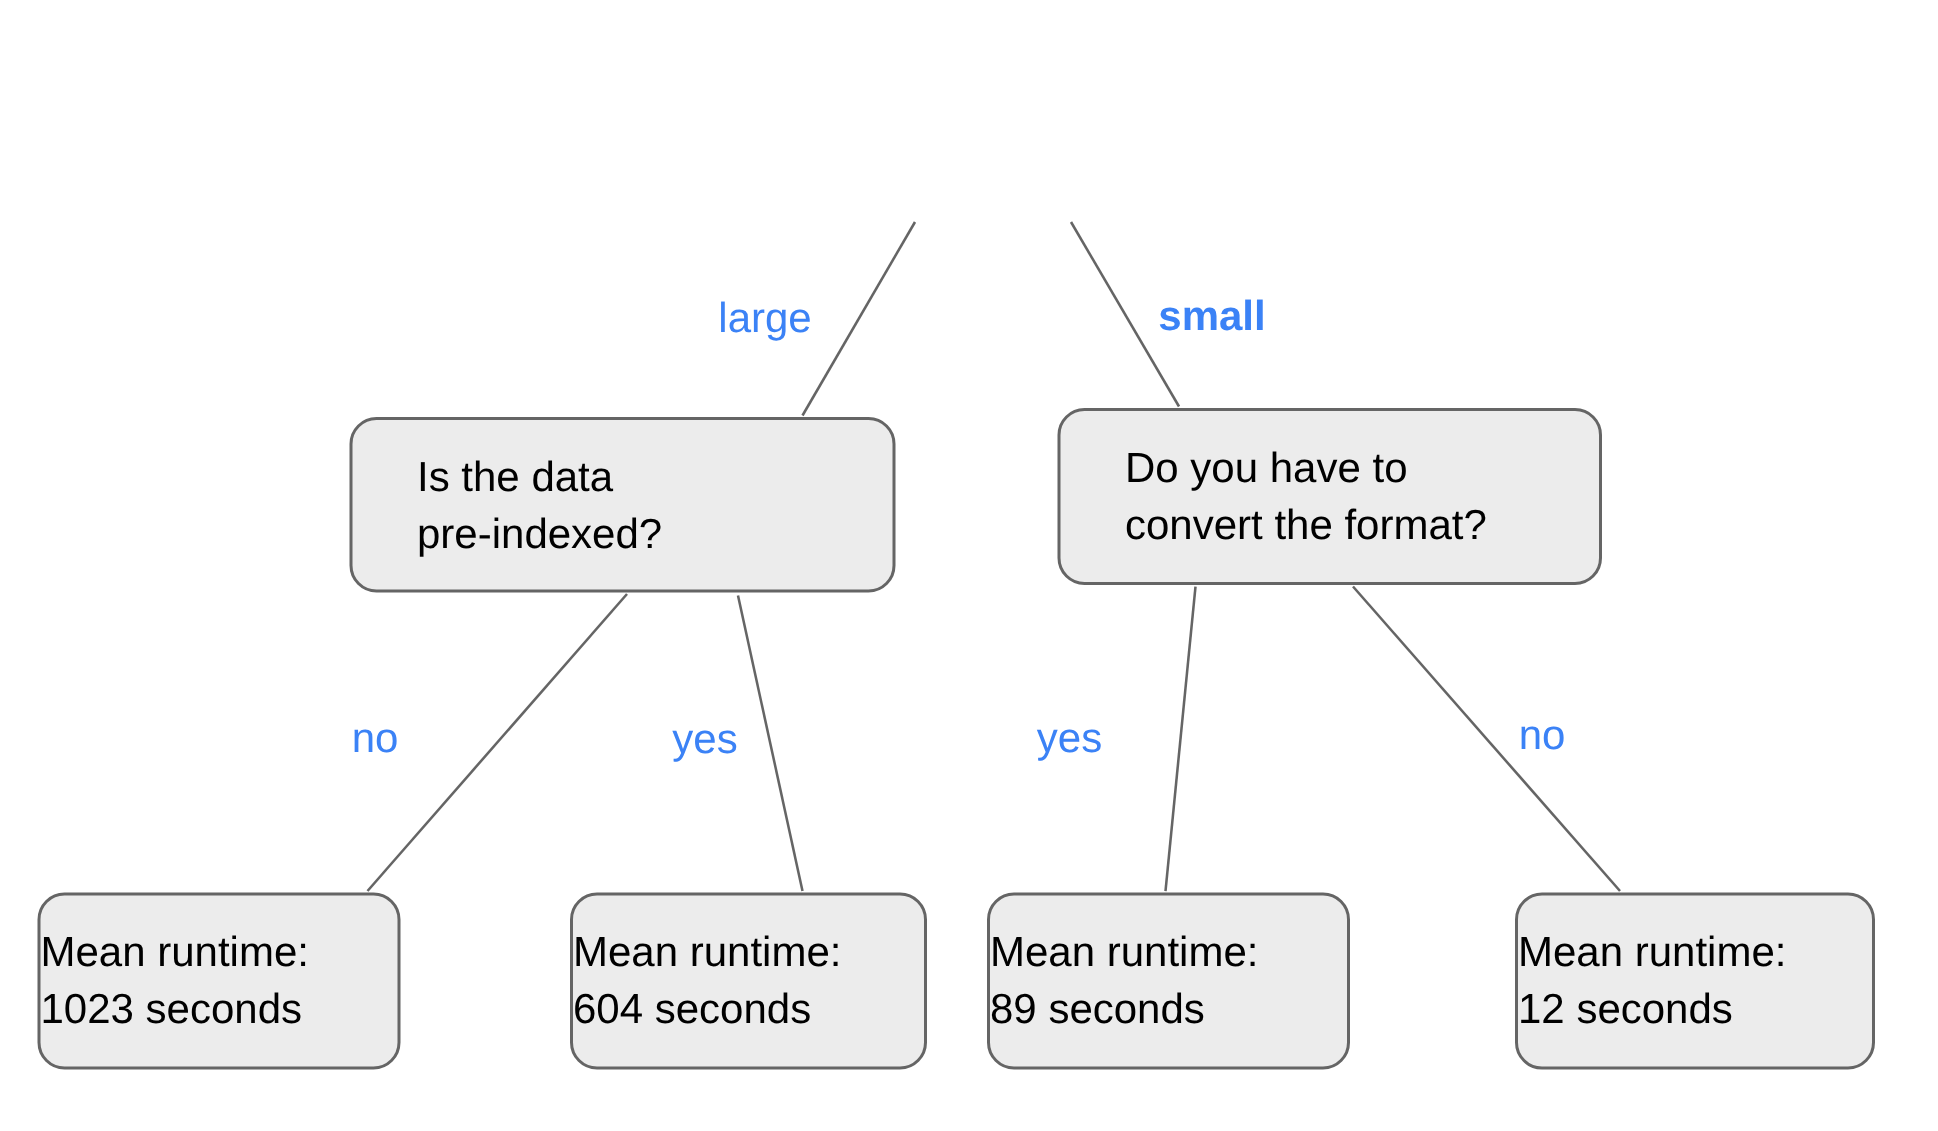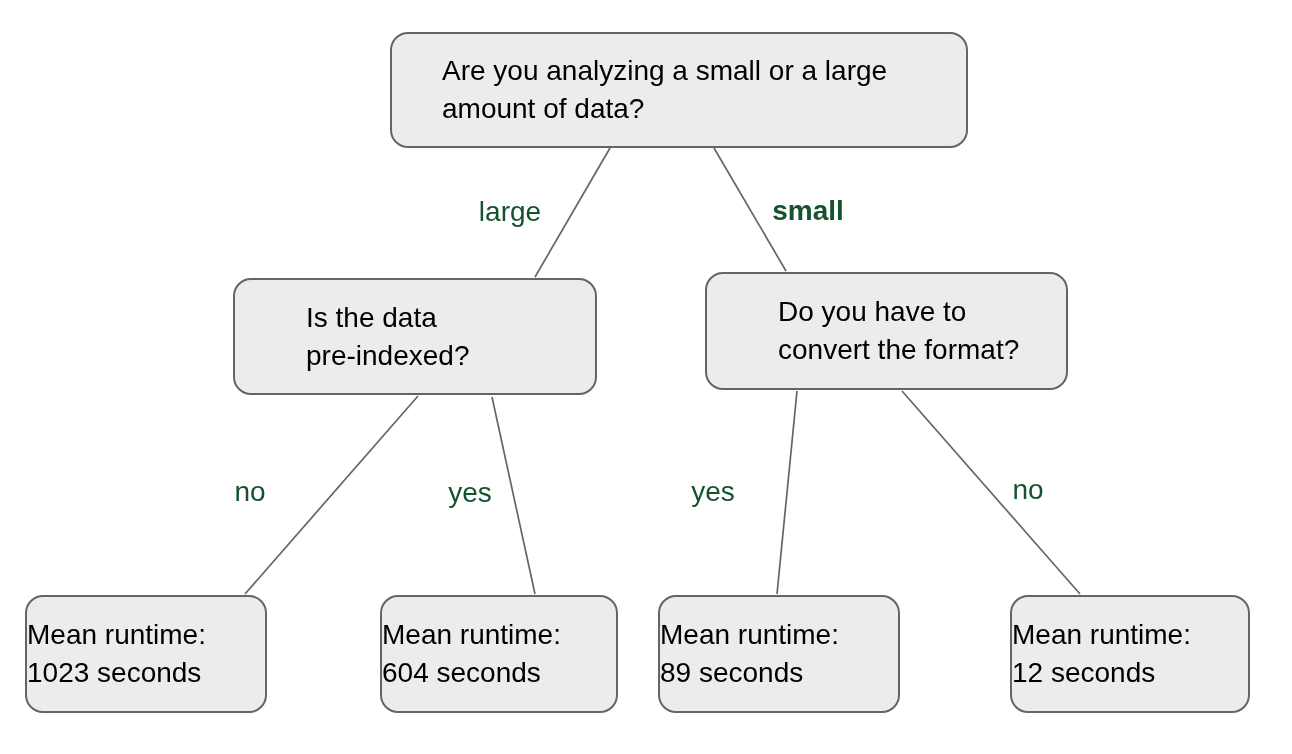--- a/index.html
+++ b/index.html
@@ -38,49 +38,45 @@
     align-items: center;
   }
   .node-label {
     display: block;
     white-space: pre-line;
     font-size: 28px;
     line-height: 38px;
     color: #000000;
   }
   .node.root   .node-label { padding-left: 50px; padding-right: 20px; }
-  .node.branch .node-label { padding-left: 43px; padding-right: 20px; margin-left: 28px; }
+  .node.branch .node-label { padding-left: 43px; padding-right: 20px; }
   .node.leaf   .node-label { padding-right: 14px; }
   .edge-label {
     position: absolute;
     transform: translate(-50%, -50%);
     font-size: 28px;
     line-height: 32px;
-    color: #14532d;
+    color: #3b82f6;
     white-space: nowrap;
   }
 </style>
 </head>
 <body>
 
 <div class="canvas">
 
   <svg class="edges" viewBox="0 0 1292 754">
     <line x1="610" y1="148" x2="535" y2="277"></line>
     <line x1="714" y1="148" x2="786" y2="271"></line>
     <line x1="418" y1="396" x2="245" y2="594"></line>
     <line x1="492" y1="397" x2="535" y2="594"></line>
     <line x1="797" y1="391" x2="777" y2="594"></line>
     <line x1="902" y1="391" x2="1080" y2="594"></line>
   </svg>
 
-  <div class="node root" style="left:390px; top:32px; width:578px; height:116px;">
-    <span class="node-label">Are you analyzing a small or a large
-amount of data?</span>
-  </div>
 
   <div class="node branch" style="left:233px; top:278px; width:364px; height:117px;">
     <span class="node-label">Is the data
 pre-indexed?</span>
   </div>
 
   <div class="node branch" style="left:705px; top:272px; width:363px; height:118px;">
     <span class="node-label">Do you have to
 convert the format?</span>
   </div>

